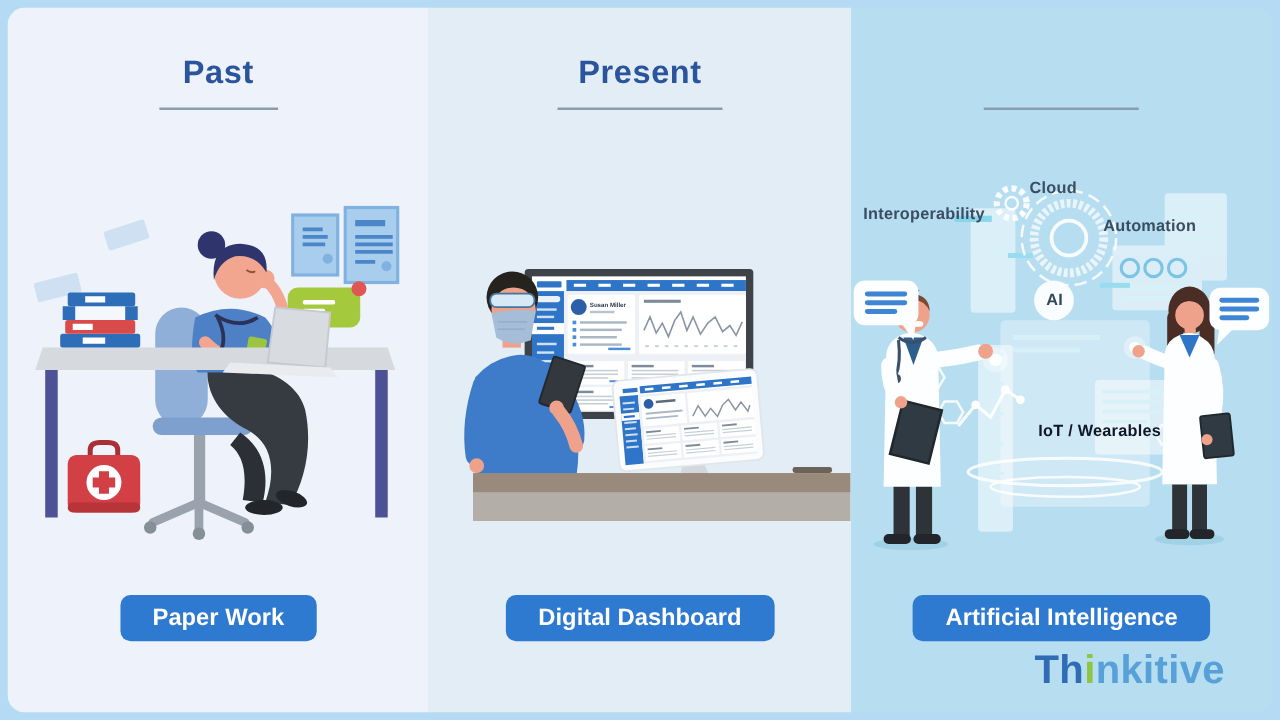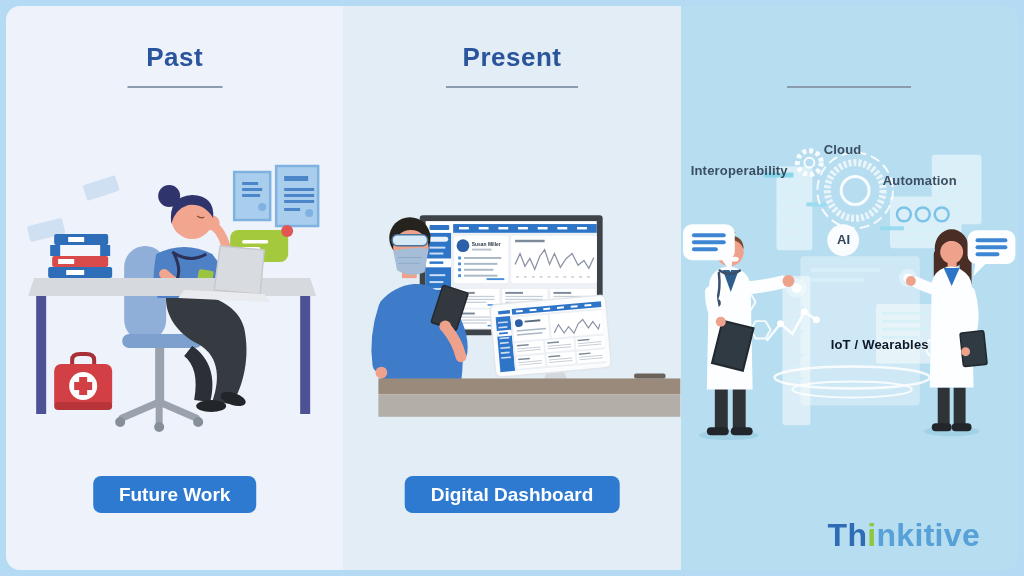--- a/index.html
+++ b/index.html
@@ -132,21 +132,21 @@
       <g>
         <path d="M66 258 v-4 q0 -6 8 -6 h6 q8 0 8 6 v4" fill="none" stroke="#a82f35" stroke-width="4"></path>
         <rect x="48" y="258" width="58" height="46" rx="7" fill="#d23f44"></rect>
         <rect x="48" y="296" width="58" height="8" rx="4" fill="#b73439"></rect>
         <circle cx="77" cy="280" r="14" fill="#ffffff"></circle>
         <rect x="73" y="271" width="8" height="18" fill="#d23f44"></rect>
         <rect x="68" y="276" width="18" height="8" fill="#d23f44"></rect>
       </g>
     </svg>
 
-    <button class="cta">Future Work</button>
+    <button class="cta">Paper Work</button>
   </div>
 
   <div class="panel panel-present">
     <div class="panel-title">Present</div>
     <div class="title-underline u-present"></div>
 
     <svg class="illustration" viewBox="0 0 343 360">
       <defs>
         <g id="mini-card">
           <rect x="0" y="0" width="46" height="19" fill="#ffffff"></rect>
@@ -464,16 +464,17 @@
         </g>
       </g>
     </svg>
 
     <div class="future-label" style="left:10px;top:157px">Interoperability</div>
     <div class="future-label" style="left:143px;top:136px">Cloud</div>
     <div class="future-label" style="left:202px;top:167px">Automation</div>
     <div class="future-label ai" style="left:146px;top:226px">AI</div>
     <div class="future-label iot" style="left:138px;top:331px">IoT / Wearables</div>
 
+    <button class="cta">Artificial Intelligence</button>
   </div>
 </div>
 
 <div class="brand"><span class="b-dark">Th</span><span class="b-green">i</span><span class="b-light">nkitive</span></div>
 
 </body></html>

